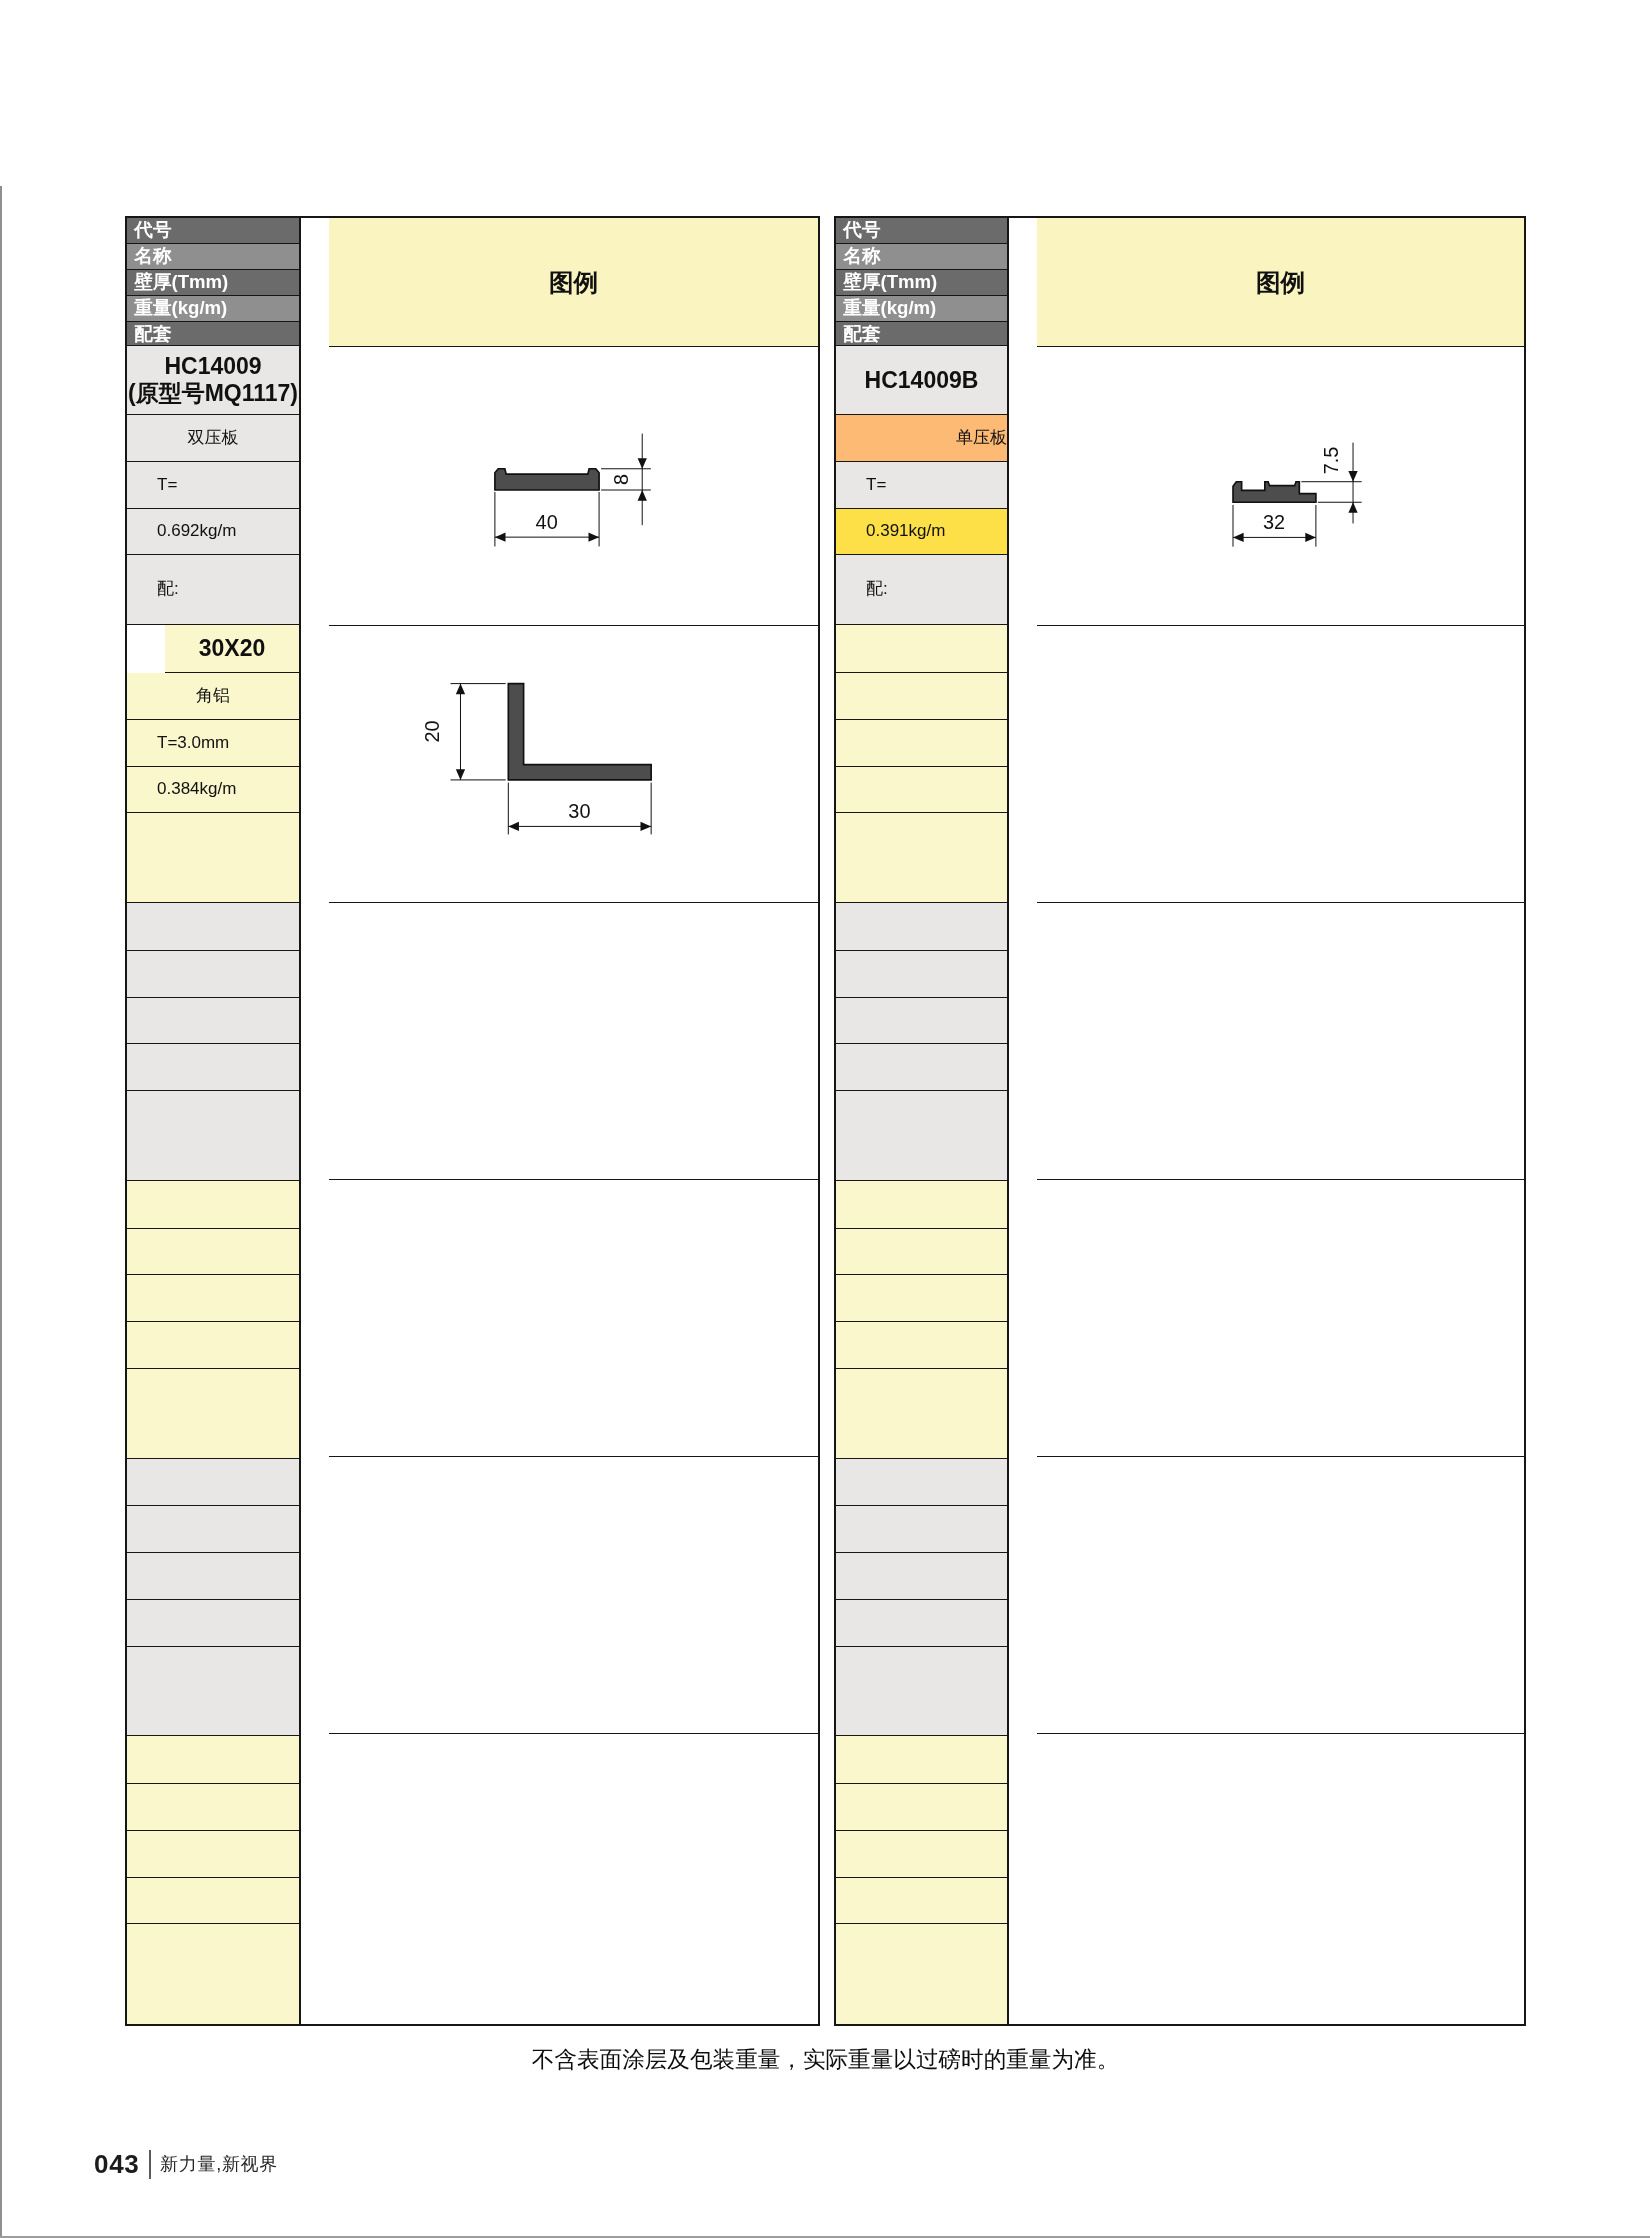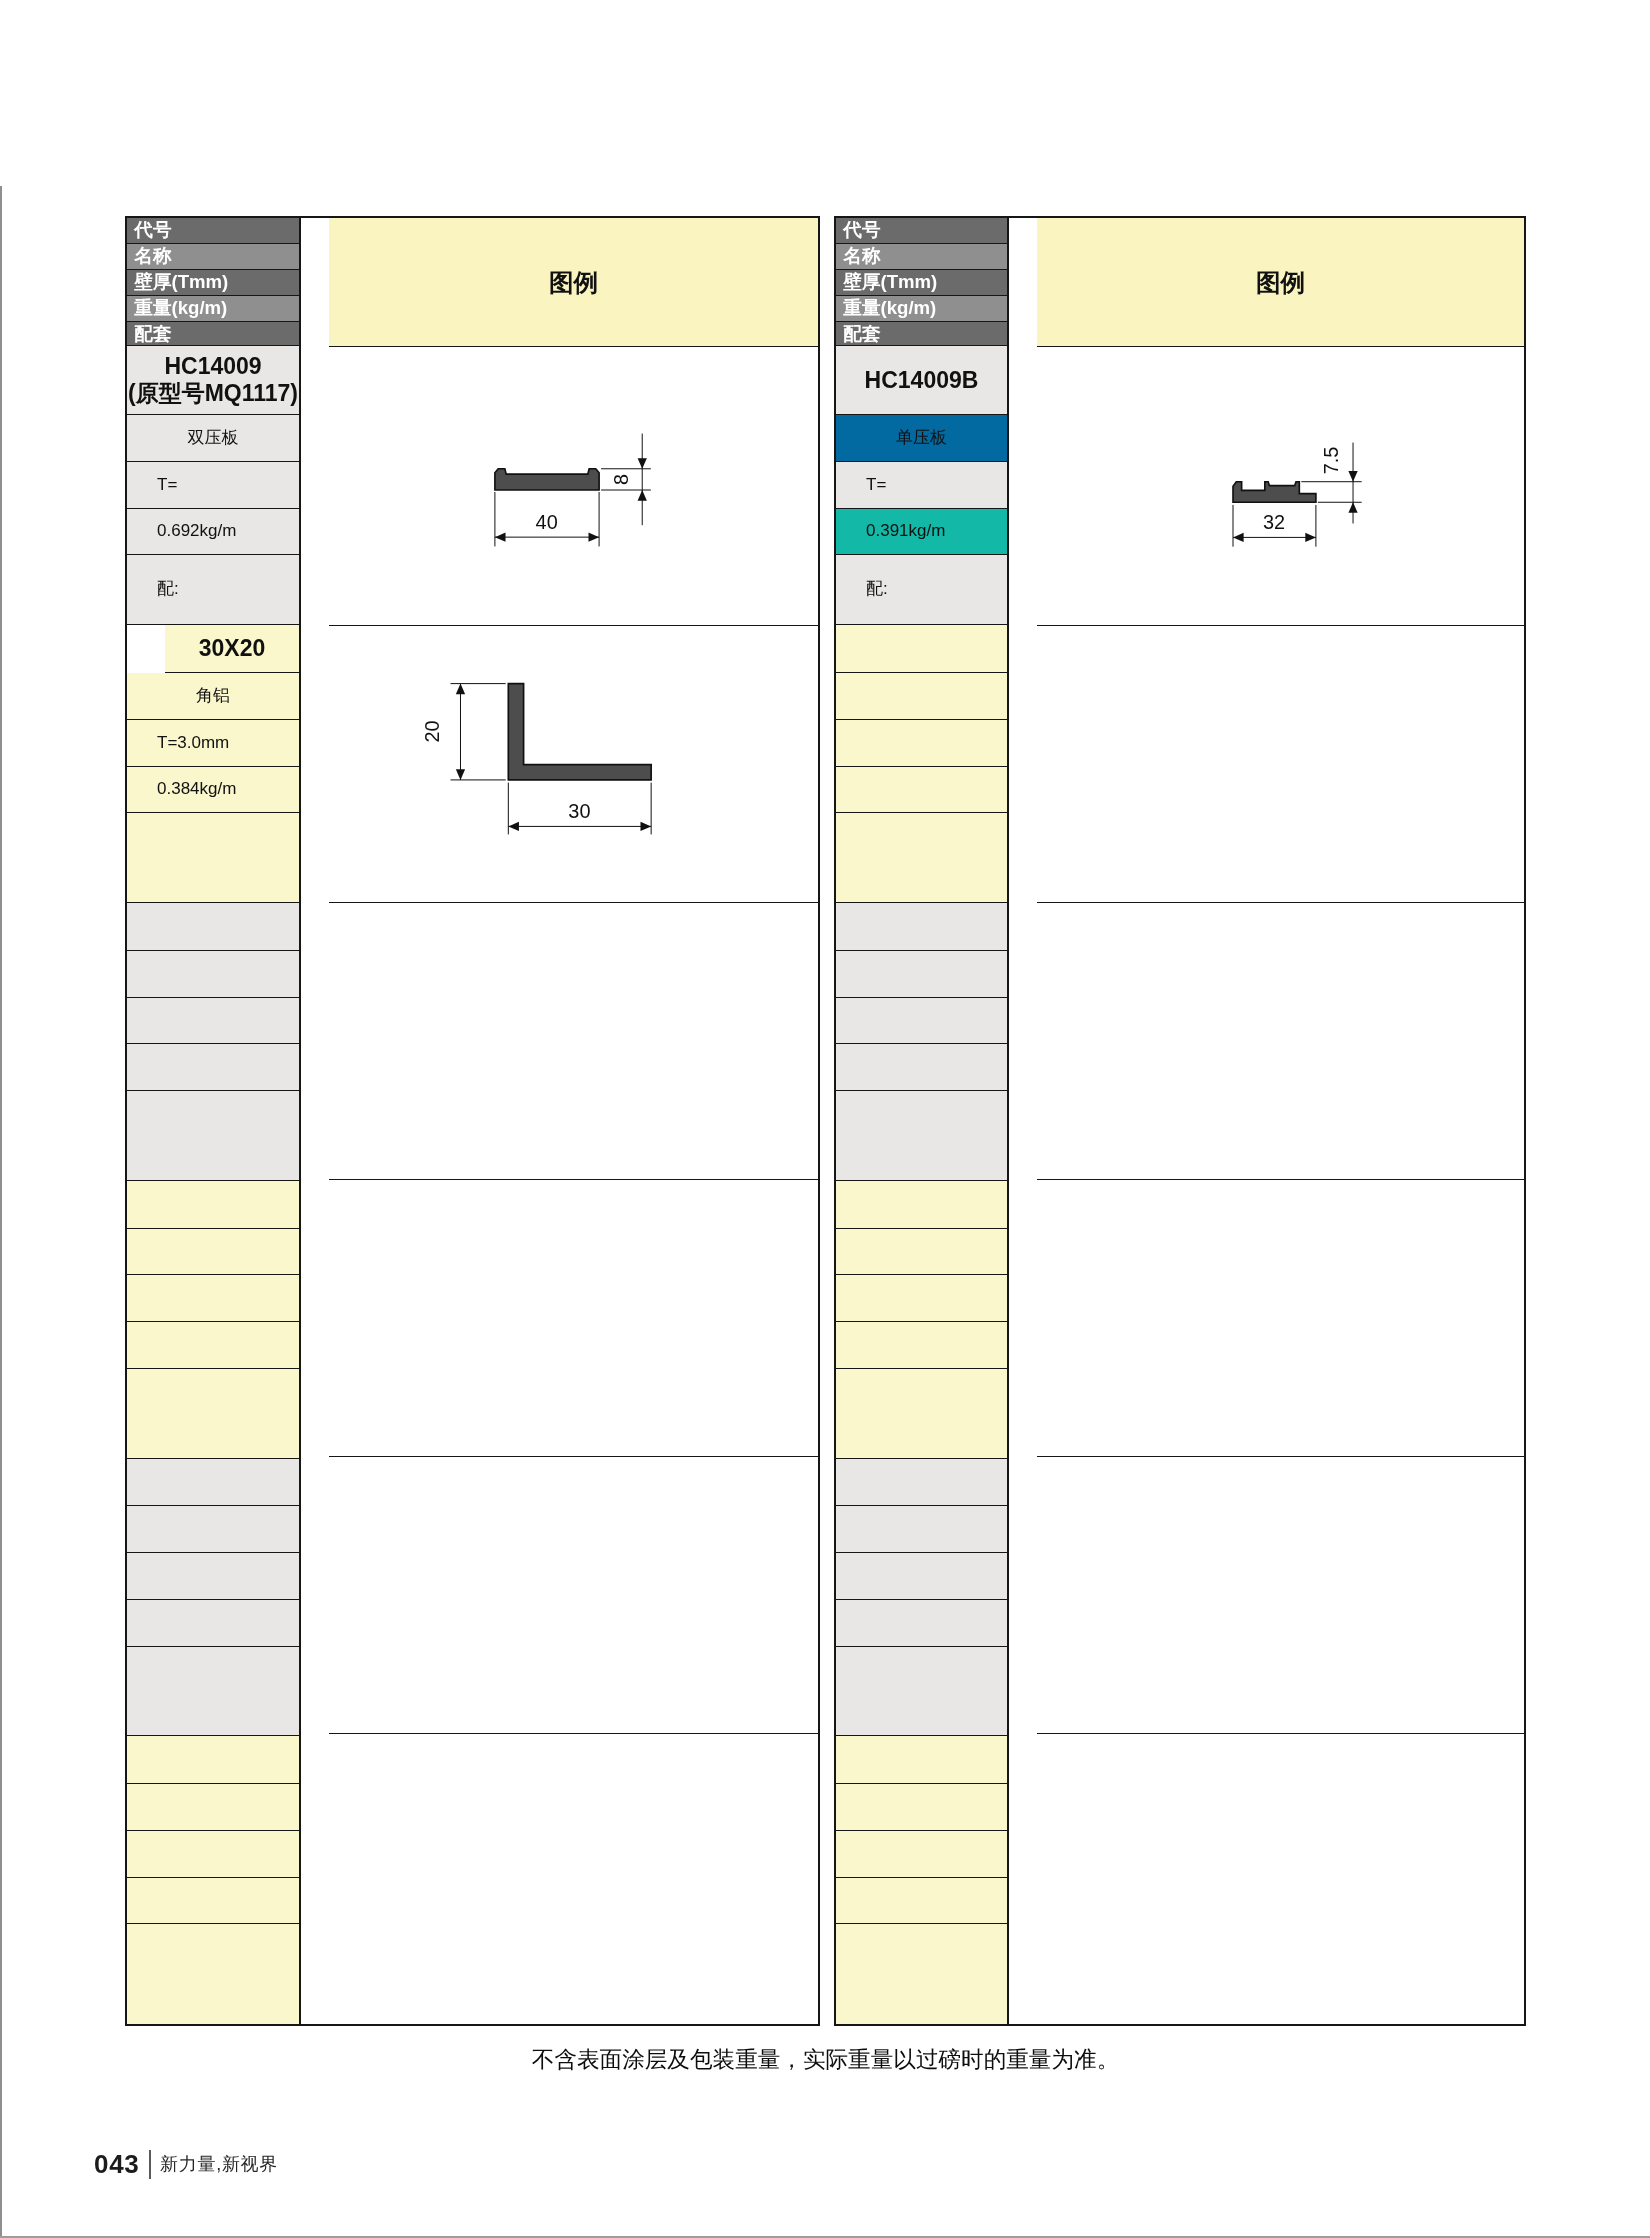--- a/index.html
+++ b/index.html
@@ -156,27 +156,27 @@
   <div class="tbl" style="left: 834px; top: 216px; width: 692px; height: 1810px;">
       <div class="label-col" style="width: 173px;">
         <div class="lrow hdr" style="height: 26px; background: rgb(107, 107, 107);">代号</div>
         <div class="lrow hdr" style="height: 26px; background: rgb(143, 143, 143);">名称</div>
         <div class="lrow hdr" style="height: 26px; background: rgb(107, 107, 107);">壁厚(Tmm)</div>
         <div class="lrow hdr" style="height: 26px; background: rgb(143, 143, 143);">重量(kg/m)</div>
         <div class="lrow hdr" style="height: 25px; background: rgb(107, 107, 107);">配套</div>
         <div class="lrow c-center " style="height: 69px; background: rgb(232, 231, 229);">
           <span class="cell-txt bold">HC14009B</span>
         </div>
-        <div class="lrow c-center " style="height: 47px; background: #0369a1;">
+        <div class="lrow c-center " style="height: 47px; background: #fdba74; justify-content: flex-end;">
           <span class="cell-txt">单压板</span>
         </div>
         <div class="lrow c-left " style="height: 47px; background: rgb(232, 231, 229);">
           <span class="cell-txt">T=</span>
         </div>
-        <div class="lrow c-left " style="height: 46px; background: #14b8a6; text-align: center;">
+        <div class="lrow c-left " style="height: 46px; background: #fde047; text-align: center;">
           <span class="cell-txt">0.391kg/m</span>
         </div>
         <div class="lrow c-left " style="height: 71px; background: rgb(232, 231, 229);">
           <span class="cell-txt">配:</span>
         </div>
         <div class="lrow c-center " style="height: 48px; background: rgb(251, 247, 205);">
           <span class="cell-txt bold"></span>
         </div>
         <div class="lrow c-center " style="height: 47px; background: rgb(251, 247, 205);">
           <span class="cell-txt"></span>

